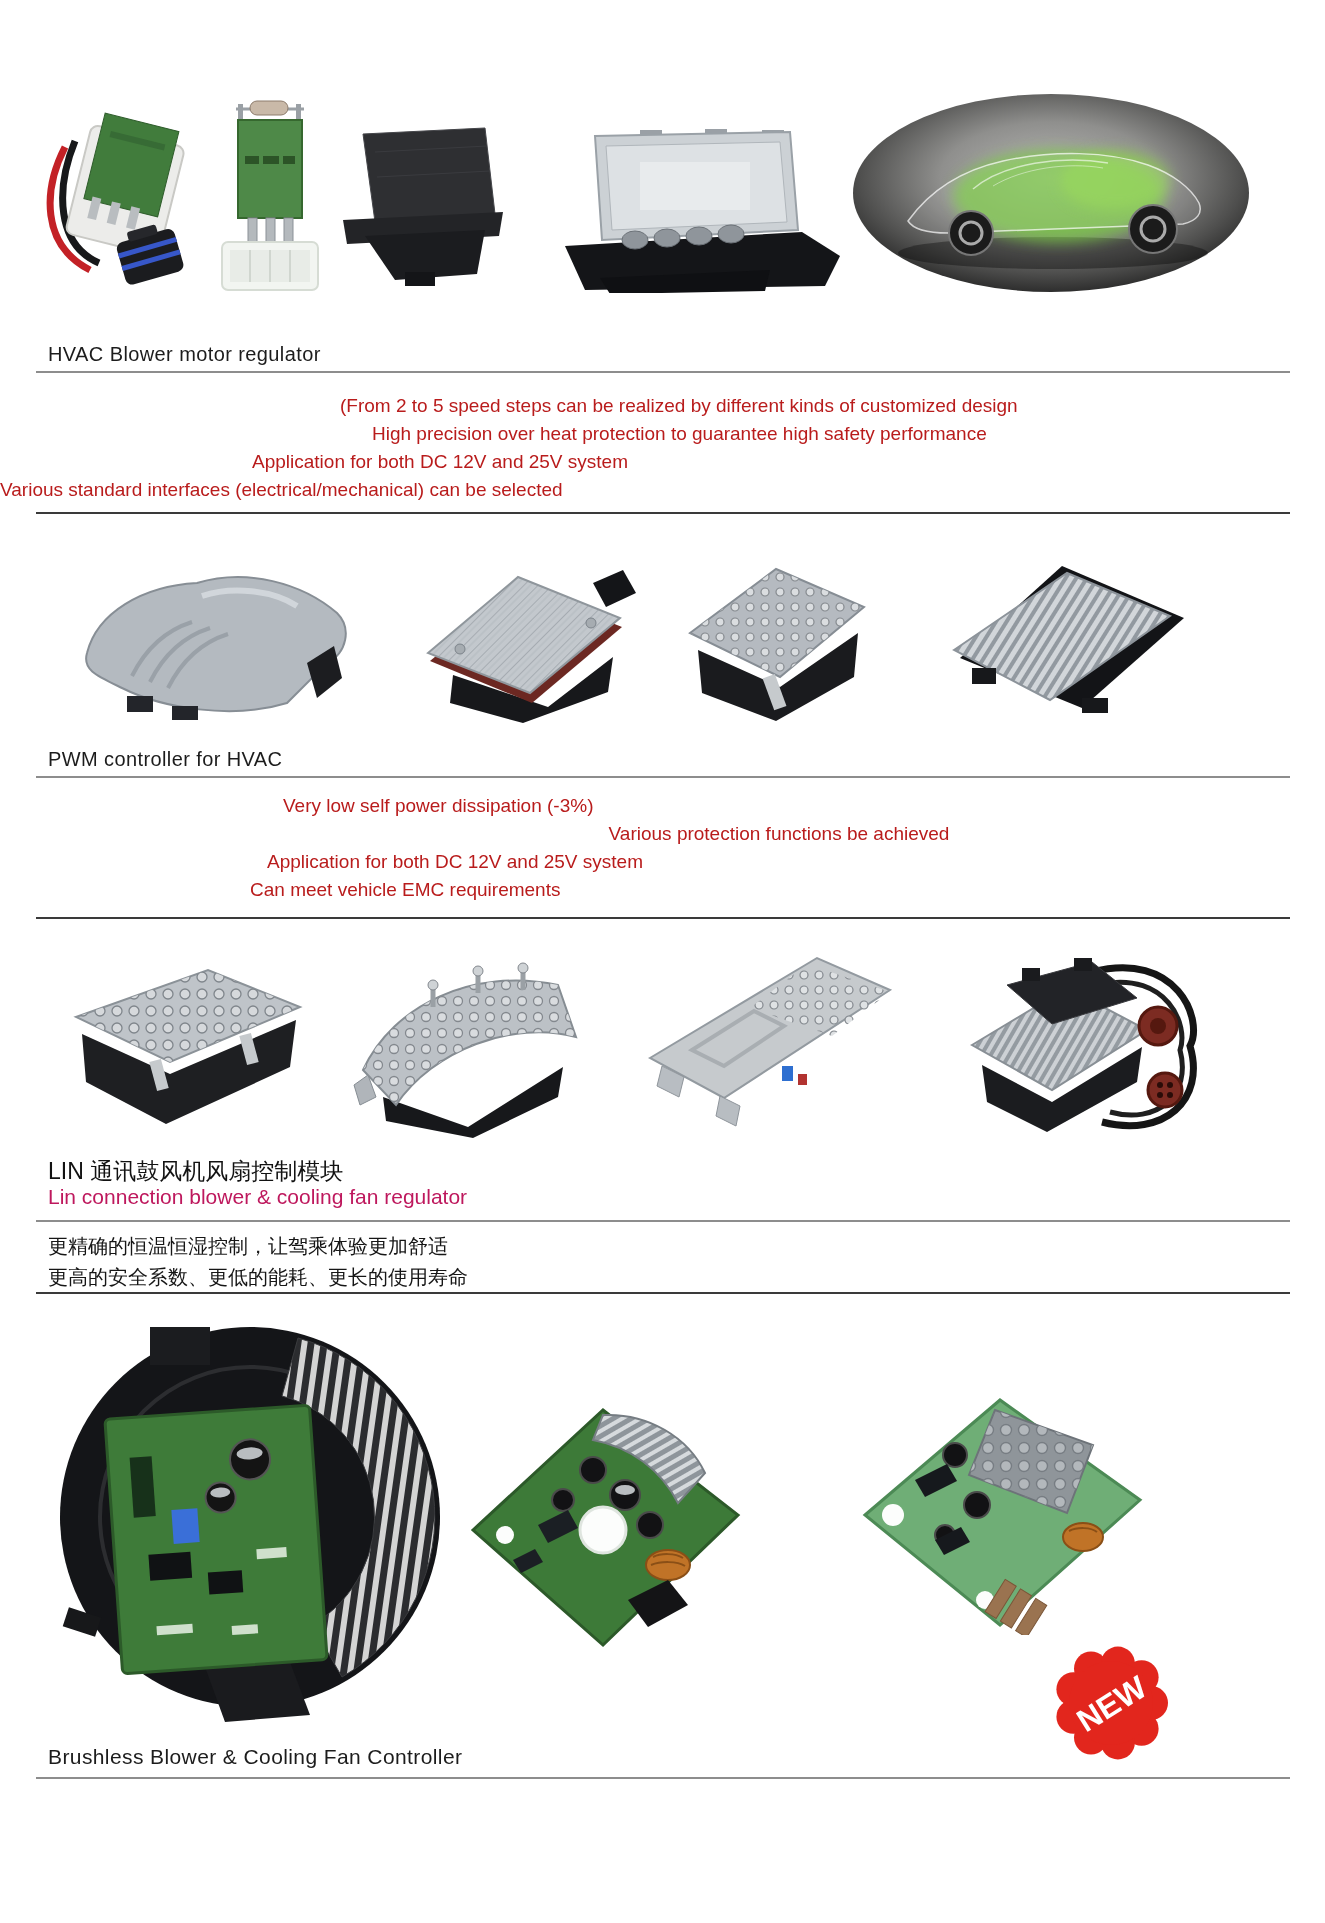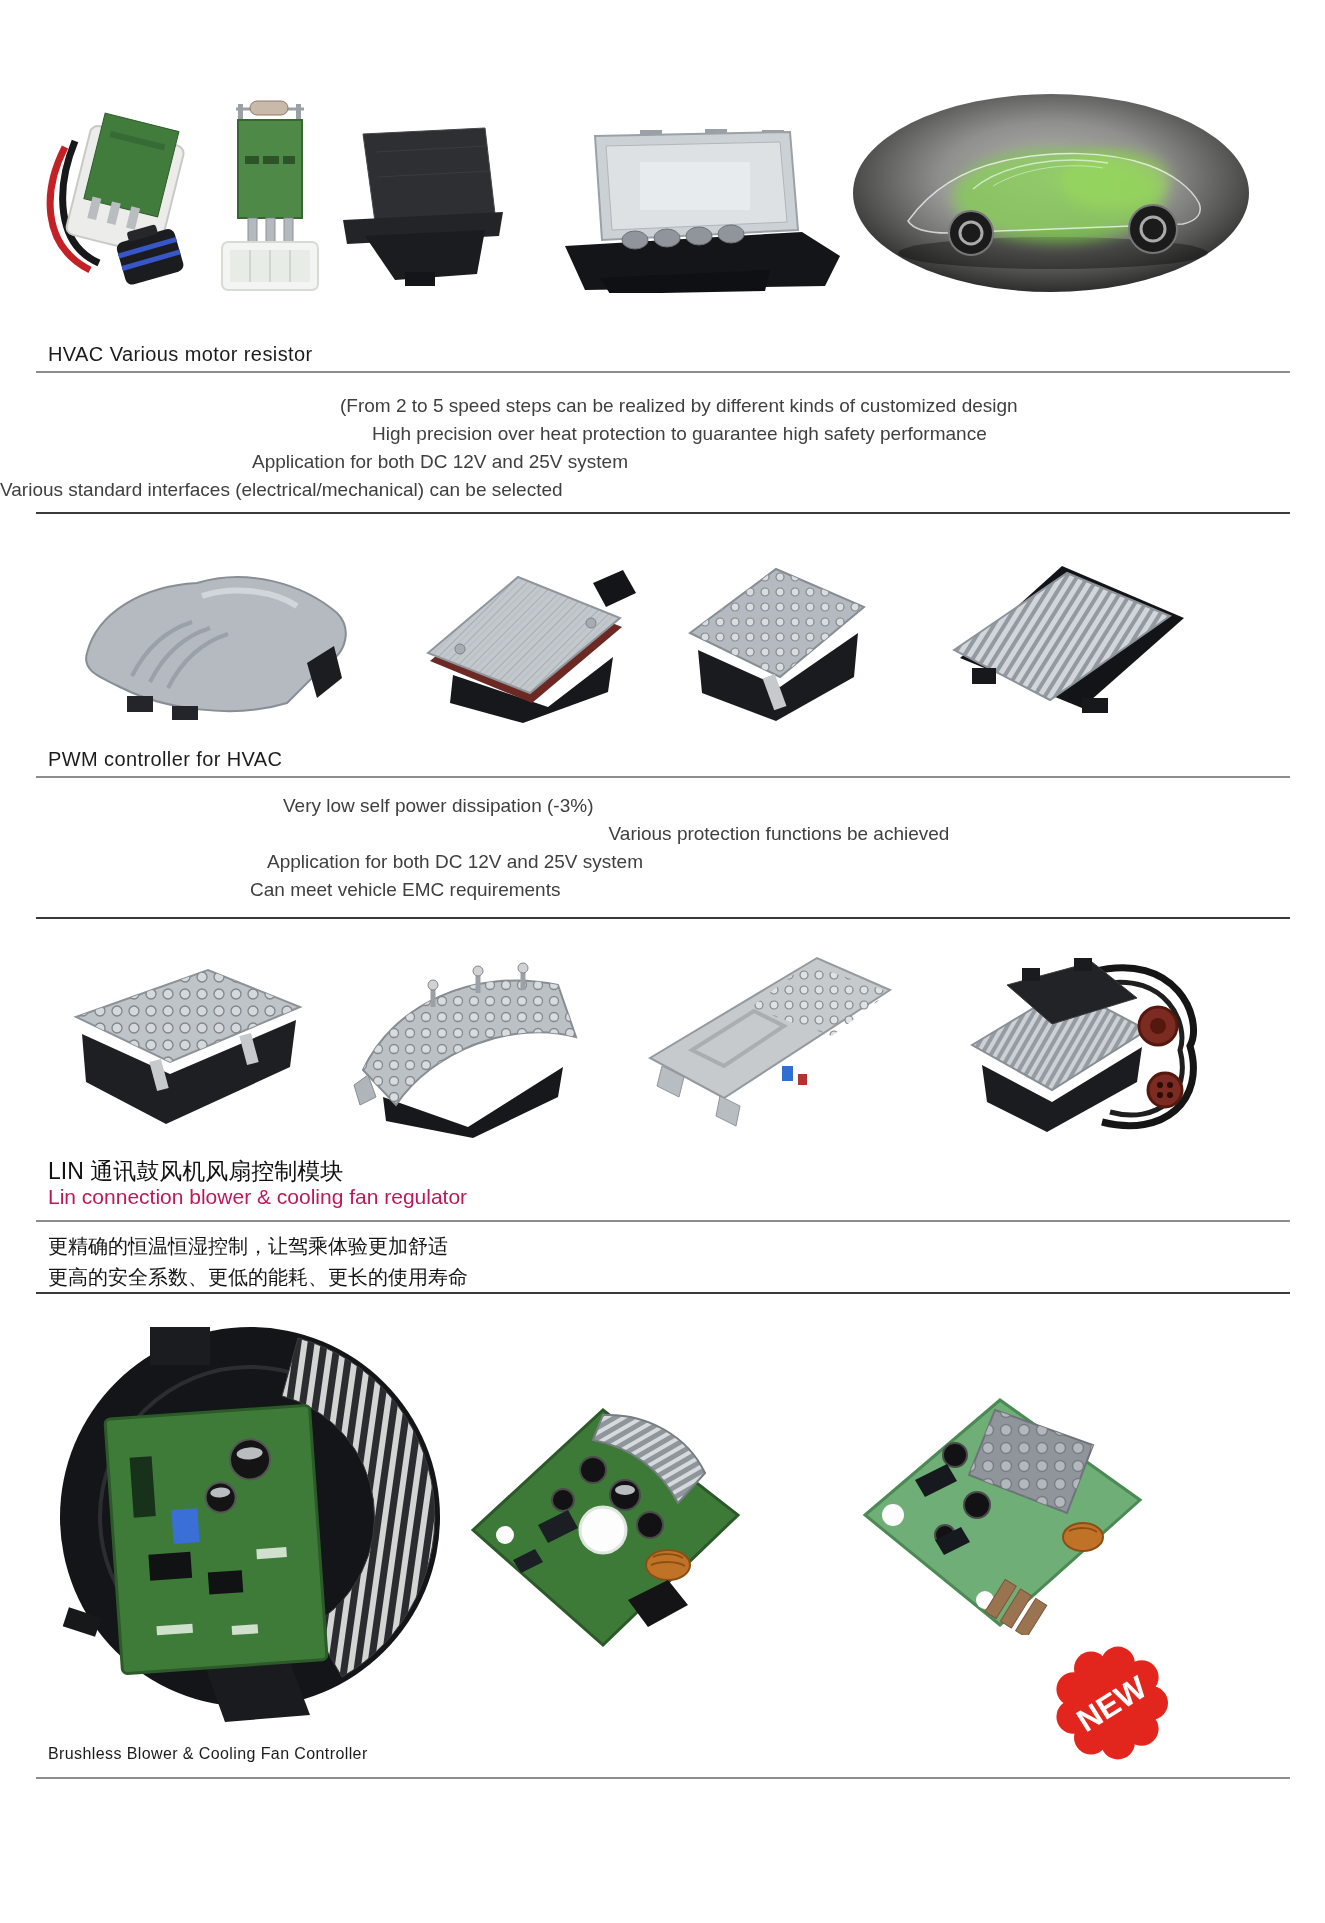--- a/index.html
+++ b/index.html
@@ -4,21 +4,21 @@
 <style>
   html,body{margin:0;padding:0;background:#ffffff;}
   .page{position:relative;width:1325px;height:1923px;background:#ffffff;overflow:hidden;
         font-family:"Liberation Sans",sans-serif;color:#1a1a1a;}
   .heading{position:absolute;left:48px;font-size:20px;letter-spacing:.4px;color:#1c1c1c;white-space:nowrap;}
   .heading-zh{position:absolute;left:48px;font-size:23px;color:#121212;white-space:nowrap;}
   .heading-en{position:absolute;left:48px;font-size:21px;color:#be185d;white-space:nowrap;}
   .rule{position:absolute;left:36px;width:1254px;height:2px;}
   .rule.light{background:#8d8d8d;}
   .rule.dark{background:#3a3a3a;}
-  .features{position:absolute;left:0;width:1325px;font-size:19px;color:#404040;}
+  .features{position:absolute;left:0;width:1325px;font-size:19px;color:#b91c1c;}
   .features .feat{line-height:28px;white-space:nowrap;}
   #feat1 .feat:nth-child(1){padding-left:340px;}
   #feat1 .feat:nth-child(2){padding-left:332px;margin-left:40px;}
   #feat1 .feat:nth-child(3){padding-left:252px;}
   #feat1 .feat:nth-child(4){}
   #feat2 .feat:nth-child(1){padding-left:283px;}
   #feat2 .feat:nth-child(2){padding-left:233px;text-align:center;}
   #feat2 .feat:nth-child(3){padding-left:267px;}
   #feat2 .feat:nth-child(4){padding-left:250px;}
   .features-zh{position:absolute;left:0;width:1325px;font-size:20px;color:#161616;}
@@ -122,21 +122,21 @@
       <path d="M55,128 C75,100 105,78 150,68 C200,57 255,58 295,72 C320,81 338,95 346,110 C350,120 344,128 330,131 L95,140 C75,140 60,136 55,128 Z" fill="rgba(255,255,255,0.10)" stroke="rgba(255,255,255,0.7)" stroke-width="1.5"></path>
       <path d="M120,96 C150,70 210,62 255,70" stroke="rgba(255,255,255,0.6)" stroke-width="1.5" fill="none"></path>
       <path d="M140,93 C170,75 215,69 250,75" stroke="rgba(255,255,255,0.45)" stroke-width="1" fill="none"></path>
       <circle cx="118" cy="140" r="22" fill="#1b1b1b" stroke="#777777" stroke-width="2"></circle>
       <circle cx="118" cy="140" r="11" fill="none" stroke="#aaaaaa" stroke-width="3"></circle>
       <circle cx="300" cy="136" r="24" fill="#1b1b1b" stroke="#777777" stroke-width="2"></circle>
       <circle cx="300" cy="136" r="12" fill="none" stroke="#aaaaaa" stroke-width="3"></circle>
     </svg>
   </div>
 
-  <div class="heading" style="top:343px">HVAC Various motor resistor</div>
+  <div class="heading" style="top:343px">HVAC Blower motor regulator</div>
   <div class="rule light" style="top:371px"></div>
   <div class="features" id="feat1" style="top:392px">
     <div class="feat">(From 2 to 5 speed steps can be realized by different kinds of customized design</div>
     <div class="feat">High precision over heat protection to guarantee high safety performance</div>
     <div class="feat">Application for both DC 12V and 25V system</div>
     <div class="feat">Various standard interfaces (electrical/mechanical) can be selected</div>
   </div>
   <div class="rule dark" style="top:512px"></div>
 
   <div class="product" style="left:72px;top:558px;width:295px;height:168px">
@@ -390,16 +390,16 @@
           <circle cx="21.4" cy="46.3" r="17"></circle>
         <circle cx="39" cy="25.4" r="17"></circle>
           <circle cx="65.9" cy="20.6" r="17"></circle>
           <circle cx="89.6" cy="34.3" r="17"></circle>
         <circle cx="59" cy="60" r="42"></circle>
       </g>
       <text x="59" y="72" transform="rotate(-32 59 60)" fill="#ffffff" font-size="32" font-weight="bold" text-anchor="middle" font-family="Liberation Sans, sans-serif">NEW</text>
     </svg>
   </div>
 
-  <div class="heading" style="top:1745px;font-size:16px">Brushless Blower &amp; Cooling Fan Controller</div>
+  <div class="heading" style="top:1745px;font-size:21px">Brushless Blower &amp; Cooling Fan Controller</div>
   <div class="rule light" style="top:1777px"></div>
 
 </div>
 
 </body></html>

